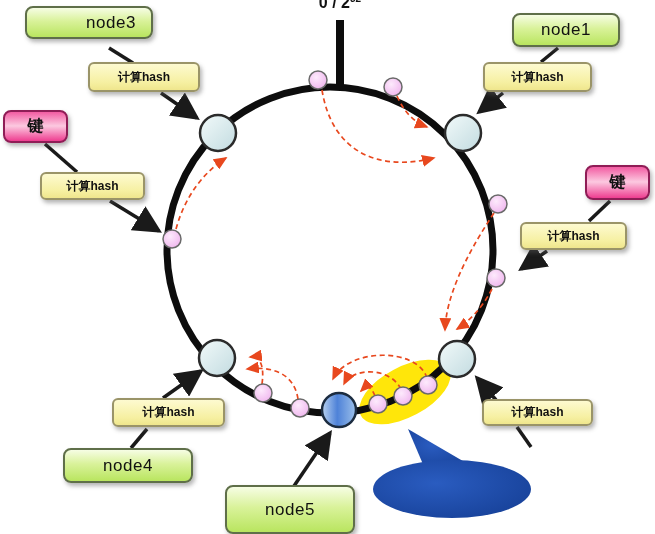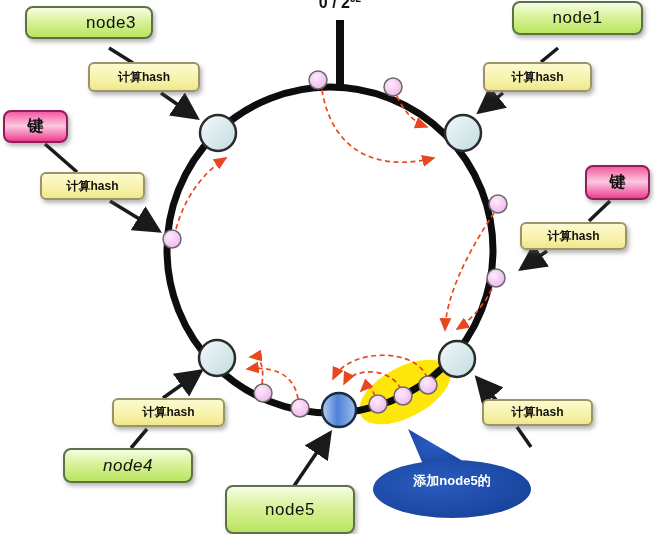--- a/index.html
+++ b/index.html
@@ -128,24 +128,24 @@
     </g>
   </svg>
 
   <div class="origin">
     <span>0 / 2</span><sup>32</sup>
   </div>
 
   <div class="box green" style="left:25px;top:6px;width:128px;height:33px;padding-left:44px;">
     <span>node3</span>
   </div>
-  <div class="box green" style="left:512px;top:1px;width:131px;height:34px;">
+  <div class="box green" style="left:512px;top:13px;width:108px;height:34px;">
     <span>node1</span>
   </div>
-  <div class="box green" style="left:63px;top:448px;width:130px;height:35px;font-style:italic;">
+  <div class="box green" style="left:63px;top:448px;width:130px;height:35px;">
     <span>node4</span>
   </div>
   <div class="box green" style="left:225px;top:485px;width:130px;height:49px;">
     <span>node5</span>
   </div>
 
   <div class="box pink" style="left:3px;top:110px;width:65px;height:33px;">
     <span>键</span>
   </div>
   <div class="box pink" style="left:585px;top:165px;width:65px;height:35px;">
@@ -165,16 +165,15 @@
     <span>计算hash</span>
   </div>
   <div class="box yellow" style="left:482px;top:399px;width:111px;height:27px;">
     <span>计算hash</span>
   </div>
   <div class="box yellow" style="left:112px;top:398px;width:113px;height:29px;">
     <span>计算hash</span>
   </div>
 
   <div class="bubble-text">
-    <div>添加node5的</div>
   </div>
 
 </div>
 
 </body></html>

